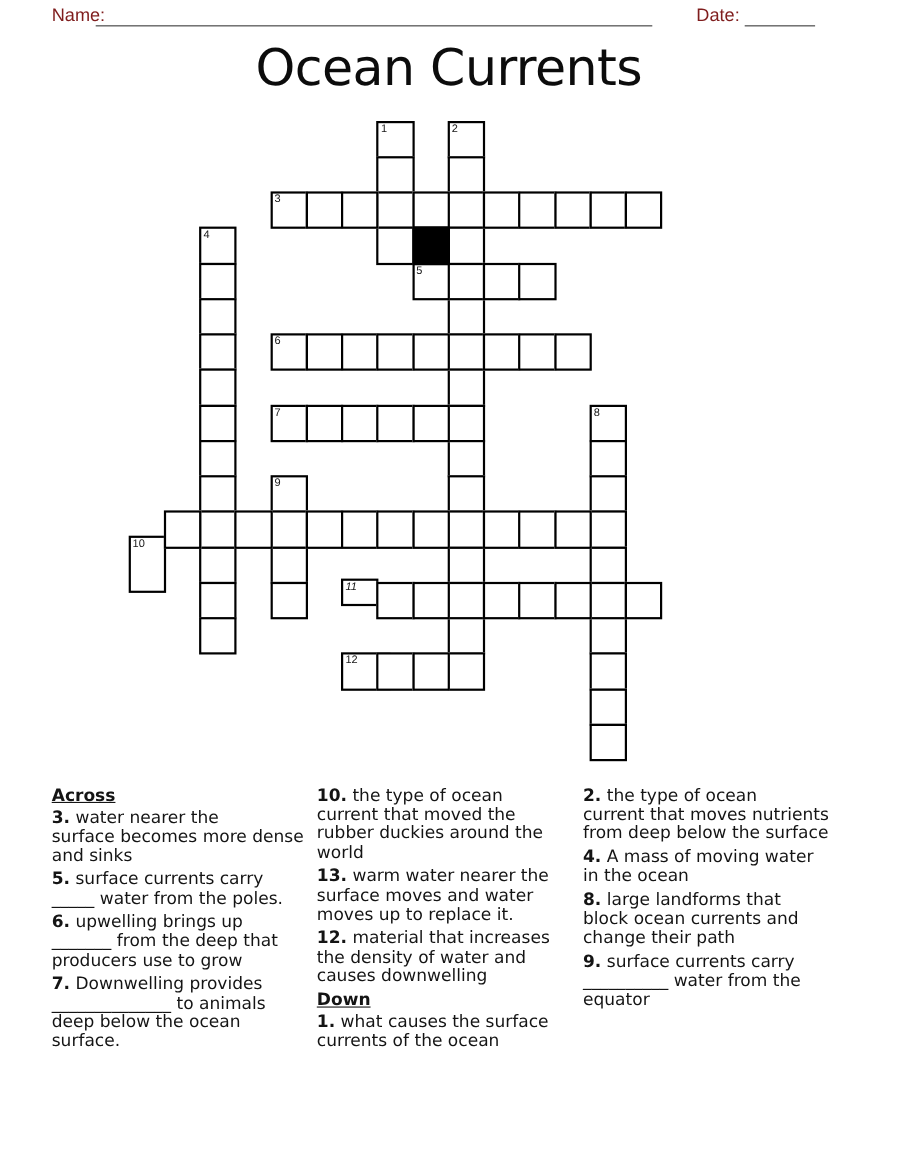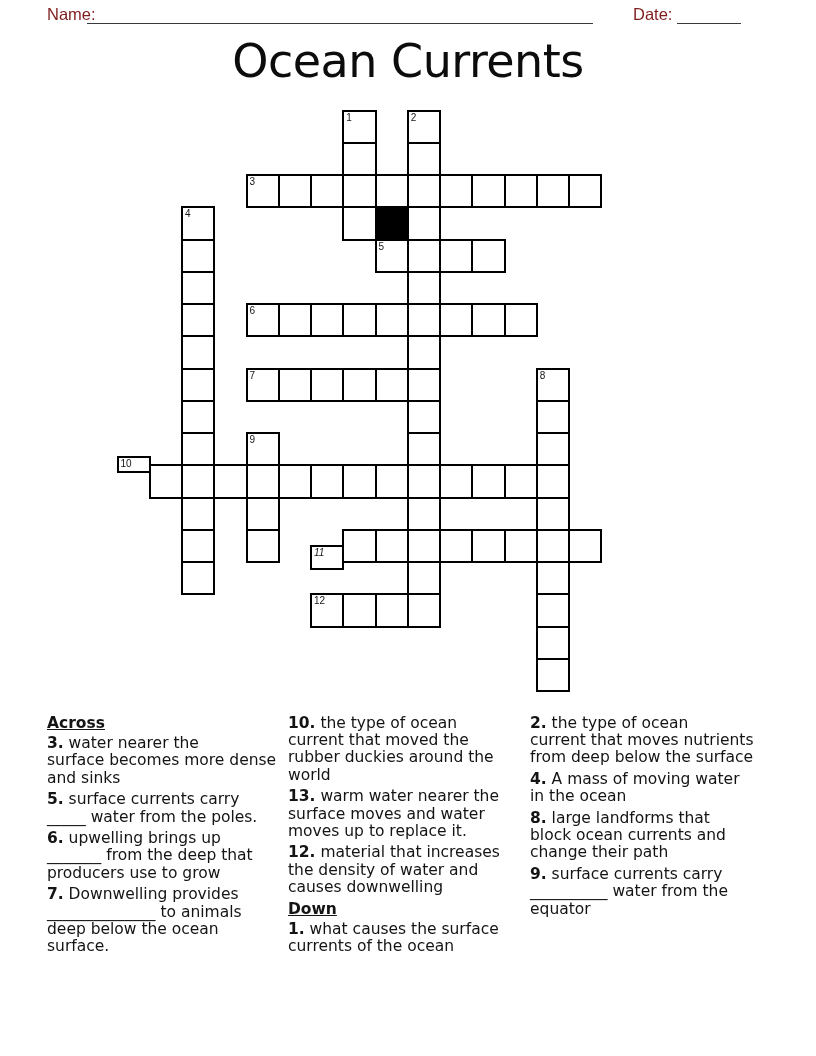--- a/index.html
+++ b/index.html
@@ -132,33 +132,33 @@
     <div class="cell" style="left: 535.75px; top: 561px; width: 34.25px; height: 34.25px; border-color: rgb(0, 0, 0);"></div>
     <div class="cell" style="left: 535.75px; top: 593.25px; width: 34.25px; height: 34.25px; border-color: rgb(0, 0, 0);"></div>
     <div class="cell" style="left: 535.75px; top: 625.5px; width: 34.25px; height: 34.25px; border-color: rgb(0, 0, 0);"></div>
     <div class="cell" style="left: 535.75px; top: 657.75px; width: 34.25px; height: 34.25px; border-color: rgb(0, 0, 0);"></div>
     <div class="cell" style="left: 245.5px; top: 432px; width: 34.25px; height: 34.25px; border-color: rgb(0, 0, 0);">
       <span class="cellnum">9</span>
     </div>
     <div class="cell" style="left: 245.5px; top: 464.25px; width: 34.25px; height: 34.25px; border-color: rgb(0, 0, 0);"></div>
     <div class="cell" style="left: 245.5px; top: 496.5px; width: 34.25px; height: 34.25px; border-color: rgb(0, 0, 0);"></div>
     <div class="cell" style="left: 245.5px; top: 528.75px; width: 34.25px; height: 34.25px; border-color: rgb(0, 0, 0);"></div>
-    <div class="cell" style="left: 116.5px; top: 456px; width: 34.25px; height: 17px; border-color: rgb(0, 0, 0);">
+    <div class="cell" style="left: 116.5px; top: 487px; width: 34.25px; height: 52px; border-color: rgb(0, 0, 0);">
       <span class="cellnum">10</span>
     </div>
     <div class="cell" style="left: 148.75px; top: 464.25px; width: 34.25px; height: 34.25px; border-color: rgb(0, 0, 0);"></div>
     <div class="cell" style="left: 213.25px; top: 464.25px; width: 34.25px; height: 34.25px; border-color: rgb(0, 0, 0);"></div>
     <div class="cell" style="left: 277.75px; top: 464.25px; width: 34.25px; height: 34.25px; border-color: rgb(0, 0, 0);"></div>
     <div class="cell" style="left: 310px; top: 464.25px; width: 34.25px; height: 34.25px; border-color: rgb(0, 0, 0);"></div>
     <div class="cell" style="left: 342.25px; top: 464.25px; width: 34.25px; height: 34.25px; border-color: rgb(0, 0, 0);"></div>
     <div class="cell" style="left: 374.5px; top: 464.25px; width: 34.25px; height: 34.25px; border-color: rgb(0, 0, 0);"></div>
     <div class="cell" style="left: 439px; top: 464.25px; width: 34.25px; height: 34.25px; border-color: rgb(0, 0, 0);"></div>
     <div class="cell" style="left: 471.25px; top: 464.25px; width: 34.25px; height: 34.25px; border-color: rgb(0, 0, 0);"></div>
     <div class="cell" style="left: 503.5px; top: 464.25px; width: 34.25px; height: 34.25px; border-color: rgb(0, 0, 0);"></div>
-    <div class="cell" style="left: 310px; top: 545px; width: 34.25px; height: 25px; border-color: rgb(0, 0, 0); font-style: italic;">
+    <div class="cell" style="left: 310px; top: 526px; width: 34.25px; height: 25px; border-color: rgb(0, 0, 0); font-style: italic;">
       <span class="cellnum">11</span>
     </div>
     <div class="cell" style="left: 342.25px; top: 528.75px; width: 34.25px; height: 34.25px; border-color: rgb(0, 0, 0);"></div>
     <div class="cell" style="left: 374.5px; top: 528.75px; width: 34.25px; height: 34.25px; border-color: rgb(0, 0, 0);"></div>
     <div class="cell" style="left: 439px; top: 528.75px; width: 34.25px; height: 34.25px; border-color: rgb(0, 0, 0);"></div>
     <div class="cell" style="left: 471.25px; top: 528.75px; width: 34.25px; height: 34.25px; border-color: rgb(0, 0, 0);"></div>
     <div class="cell" style="left: 503.5px; top: 528.75px; width: 34.25px; height: 34.25px; border-color: rgb(0, 0, 0);"></div>
     <div class="cell" style="left: 568px; top: 528.75px; width: 34.25px; height: 34.25px; border-color: rgb(0, 0, 0);"></div>
     <div class="cell" style="left: 310px; top: 593.25px; width: 45px; height: 34.25px; border-color: rgb(0, 0, 0);">
       <span class="cellnum">12</span>

